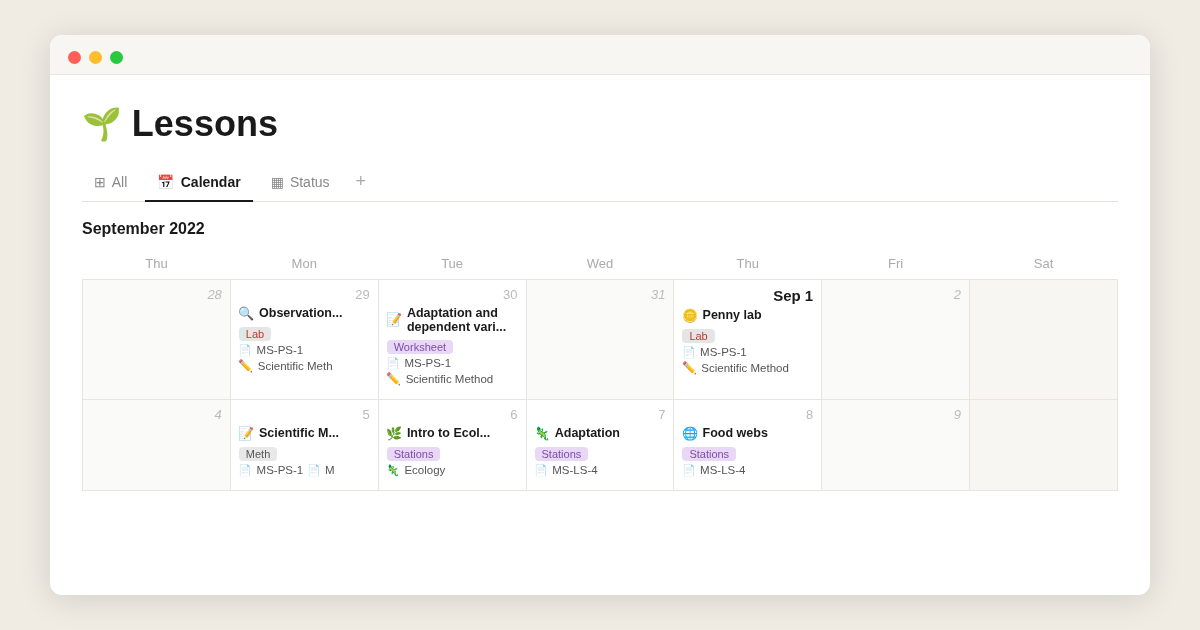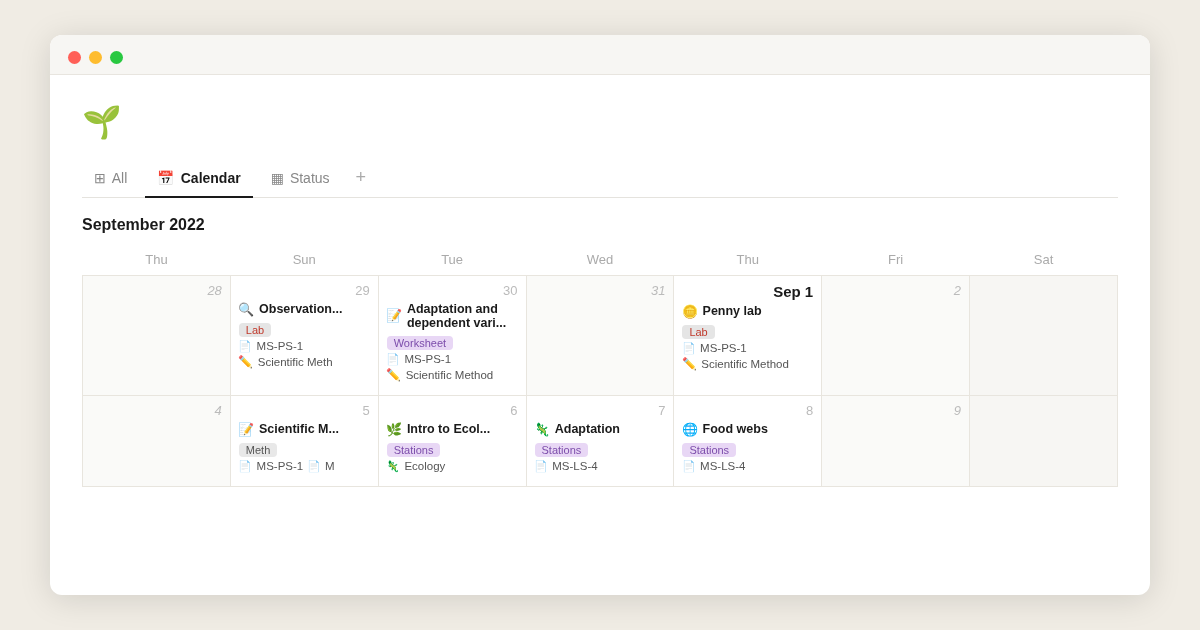--- a/index.html
+++ b/index.html
@@ -164,20 +164,21 @@
 
 <div class="window">
   <div class="titlebar">
     <span class="dot dot-red"></span>
     <span class="dot dot-yellow"></span>
     <span class="dot dot-green"></span>
   </div>
   <div class="content">
     <div class="page-header">
       <span class="page-icon">🌱</span>
+      <span class="page-title">Lessons</span>
     </div>
     <div class="tabs">
       <div class="tab">
         <span class="tab-icon">⊞</span>
         <span>All</span>
       </div>
       <div class="tab active">
         <span class="tab-icon">📅</span>
         <span>Calendar</span>
       </div>
@@ -185,21 +186,21 @@
         <span class="tab-icon">▦</span>
         <span>Status</span>
       </div>
       <div class="tab-plus">+</div>
     </div>
     <div class="calendar-month">September 2022</div>
     <table class="calendar-grid">
       <thead>
         <tr>
           <th class="day-header">Thu</th>
-          <th class="day-header">Sun</th>
+          <th class="day-header">Mon</th>
           <th class="day-header">Tue</th>
           <th class="day-header">Wed</th>
           <th class="day-header">Thu</th>
           <th class="day-header">Fri</th>
           <th class="day-header">Sat</th>
         </tr>
       </thead>
       <tbody>
 
         <tr>

